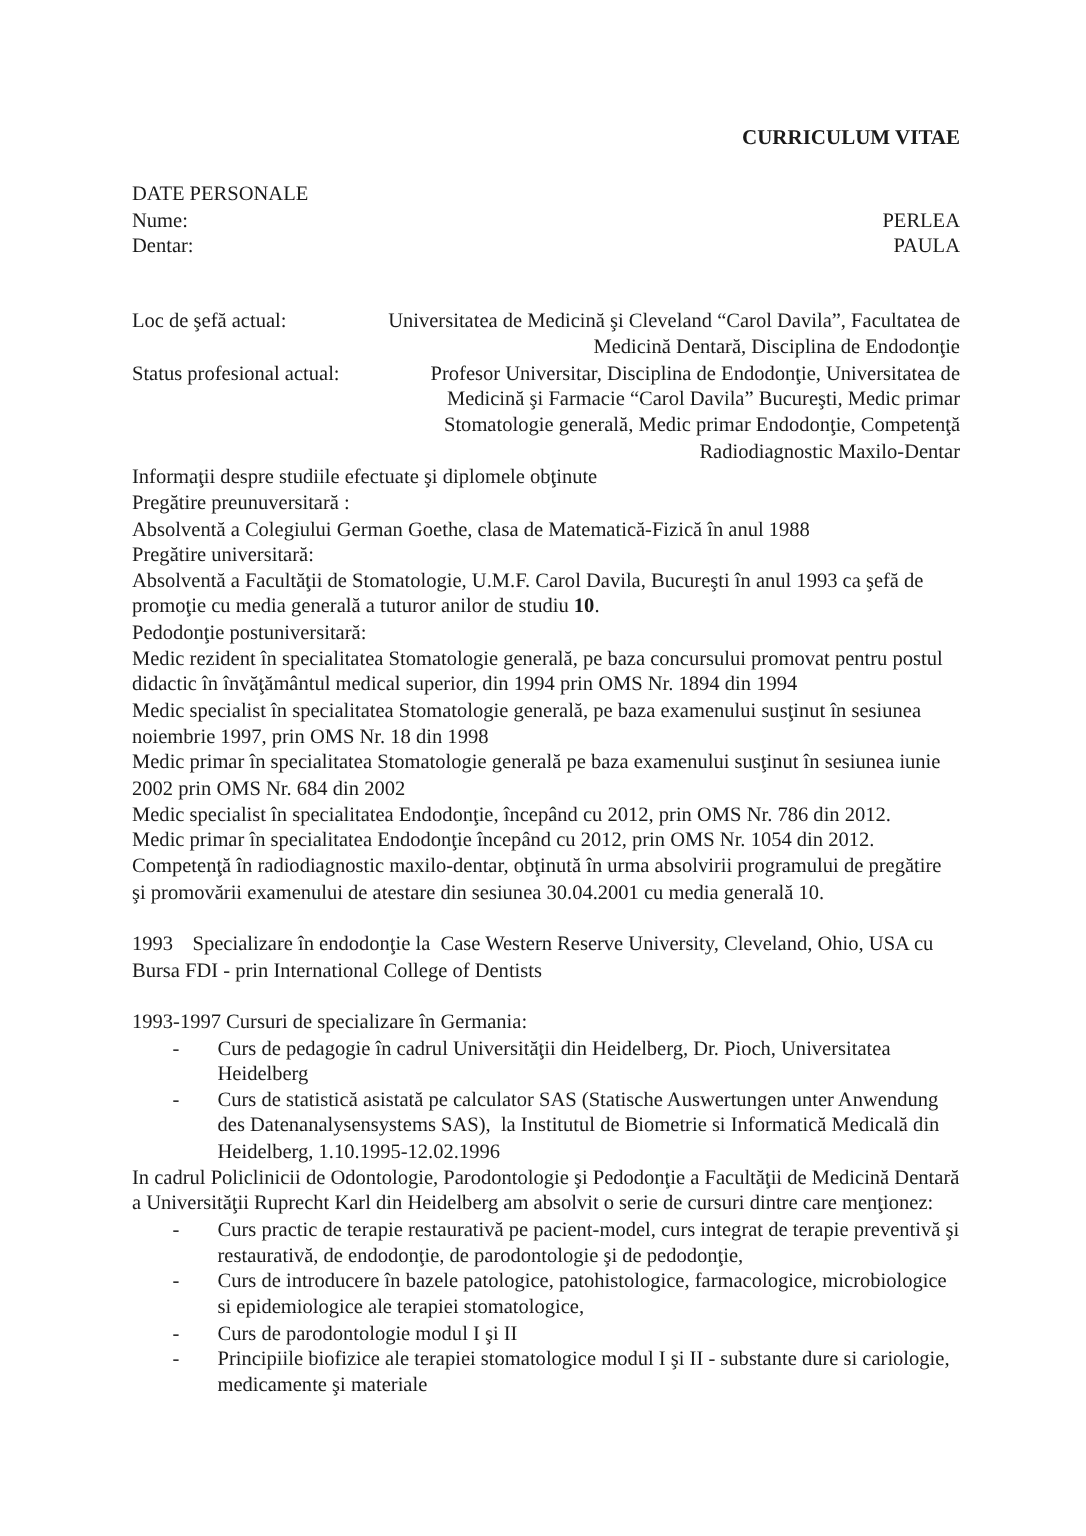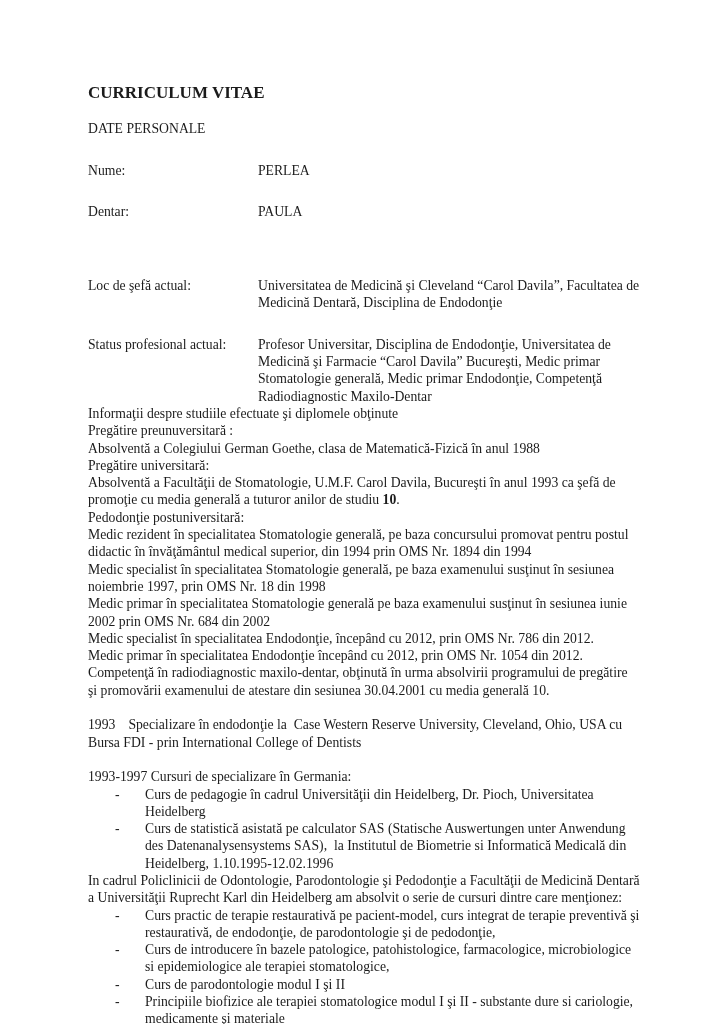--- a/index.html
+++ b/index.html
@@ -16,31 +16,31 @@
     color: #1b1b1b;
     font-family: "Liberation Serif", "DejaVu Serif", serif;
     font-size: 13.7px;
     line-height: 17.3px;
     box-sizing: border-box;
     padding: 84px 84px 0 88px;
     overflow: hidden;
   }
   .doc-title {
     margin: 0 0 19px 0;
-    text-align: left;
+    text-align: right;
     font-weight: bold;
-    font-size: 17px;
+    font-size: 14px;
     line-height: 17.3px;
   }
   p { margin: 0; }
   .spacer-line { height: 17.3px; }
   .spacer-after-personal { height: 33px; }
-  .defrow { display: flex; align-items: flex-start; margin-top: 24px; }
+  .defrow { display: flex; align-items: flex-start; }
   .deflabel { flex: 0 0 170px; width: 170px; }
-  .defvalue { flex: 1 1 auto; }
+  .defvalue { flex: 1 1 auto; text-align: right; }
   ul.dashes {
     list-style: none;
     margin: 0;
     padding: 0;
   }
   ul.dashes li {
     position: relative;
     padding-left: 57px;
   }
   ul.dashes li .marker {

